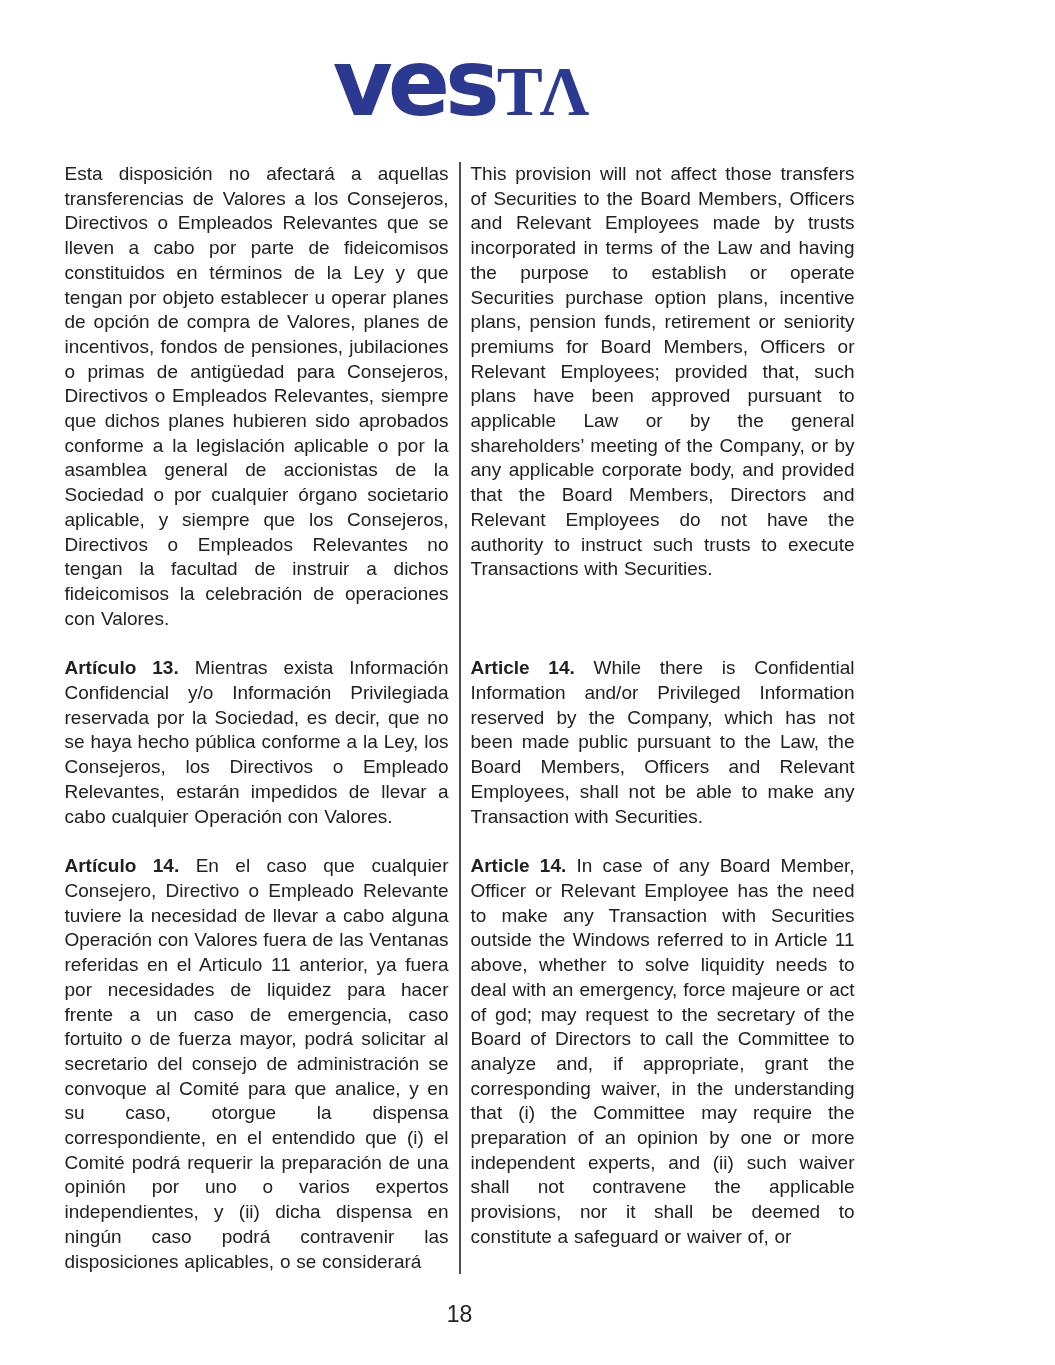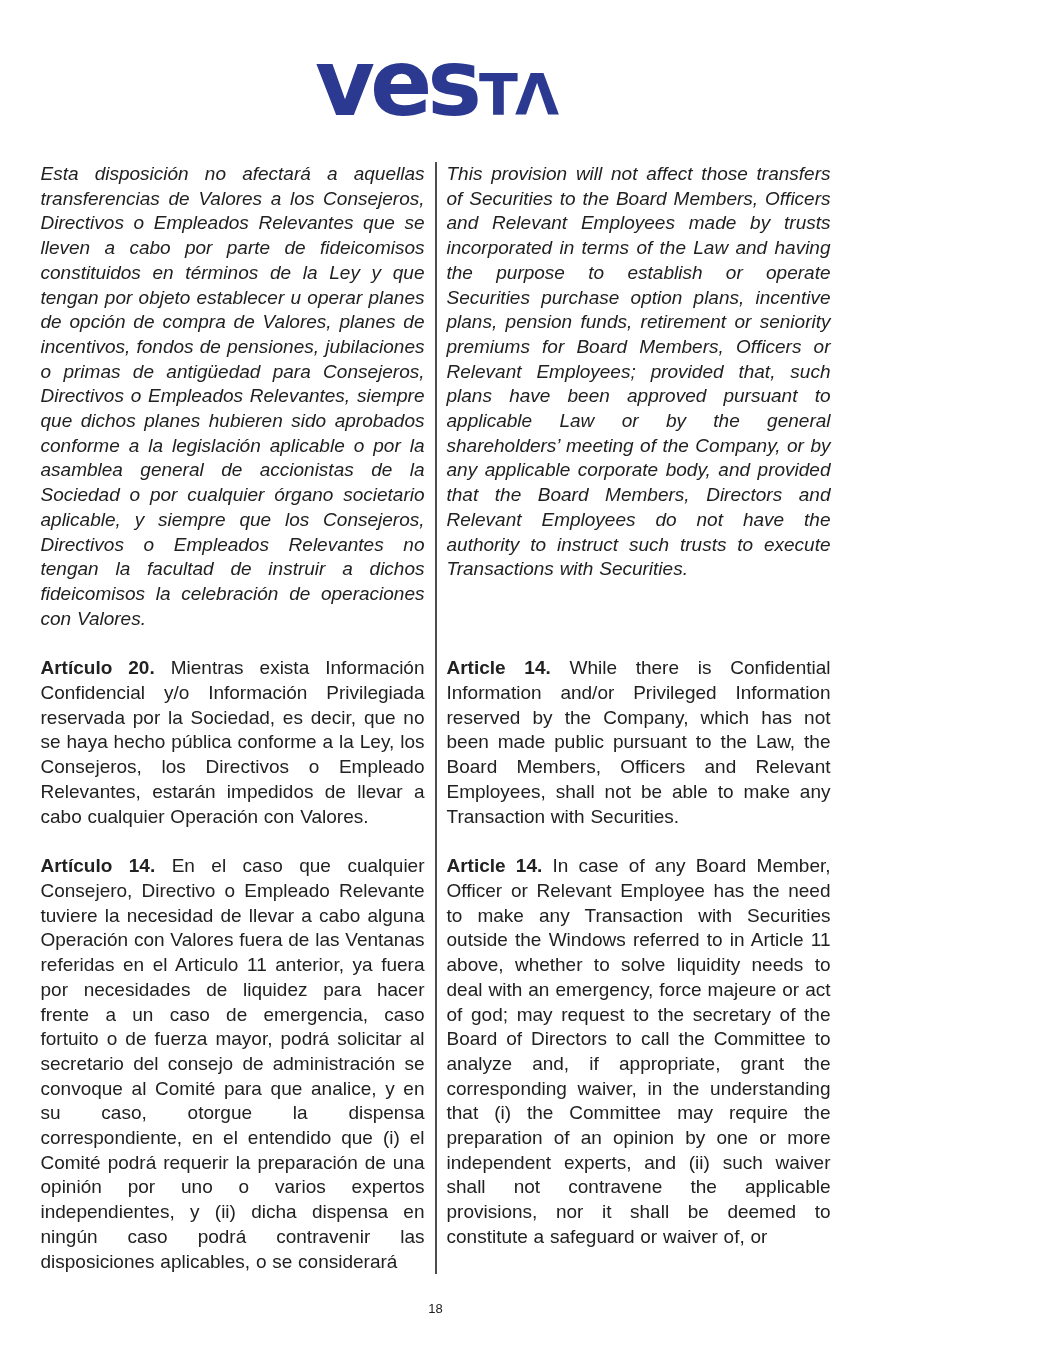--- a/index.html
+++ b/index.html
@@ -8,41 +8,43 @@
     background: #ffffff;
   }
   .page {
     position: relative;
     width: 871px;
     height: 1365px;
     background: #ffffff;
     overflow: hidden;
     font-family: "Liberation Sans", "DejaVu Sans", sans-serif;
     color: #212121;
+    margin-left: 24px;
   }
   
   .logo {
     display: flex;
     justify-content: center;
     align-items: baseline;
     margin-top: 30px;
     height: 118px;
     font-family: "DejaVu Sans", sans-serif;
     font-weight: 700;
     color: #2b3990;
     user-select: none;
   }
   .logo .lc {
     font-size: 92px;
     letter-spacing: -5px;
     margin-right: 2px;
   }
   .logo .uc {
-    font-size: 57px;
+    font-size: 69px;
     letter-spacing: -3px;
+    font-family: Liberation Serif, serif;
   }
   
   .columns {
     width: 790px;
     margin: 14px auto 0 auto;
     display: grid;
     grid-template-columns: 1fr 22px 1fr;
     row-gap: 25px;
     font-size: 19px;
     line-height: 24.7px;
@@ -54,29 +56,29 @@
   }
   .col-divider {
     grid-column: 2;
     grid-row: 1 / span 3;
     justify-self: center;
     width: 2px;
     background: #4d4d4d;
   }
   .c1 { grid-column: 1; }
   .c3 { grid-column: 3; }
-  .r1 { grid-row: 1; font-style: italic; }
+  .r1 { grid-row: 1; }
   .r2 { grid-row: 2; }
   .r3 { grid-row: 3; }
   strong.lead { font-weight: 700; }
   
   .footer {
     margin-top: 27px;
     text-align: center;
-    font-size: 13px;
+    font-size: 23px;
     color: #212121;
   }
 </style>
 </head>
 <body>
 
 <div class="page">
 
   <header class="logo">
     <span class="lc">ves</span>
@@ -84,21 +86,21 @@
   </header>
 
   <main class="columns">
 
     <div class="col-divider"></div>
 
     <p class="c1 r1" lang="es"><strong class="lead"></strong> <span>Esta disposición no afectará a aquellas transferencias de Valores a los Consejeros, Directivos o Empleados Relevantes que se lleven a cabo por parte de fideicomisos constituidos en términos de la Ley y que tengan por objeto establecer u operar planes de opción de compra de Valores, planes de incentivos, fondos de pensiones, jubilaciones o primas de antigüedad para Consejeros, Directivos o Empleados Relevantes, siempre que dichos planes hubieren sido aprobados conforme a la legislación aplicable o por la asamblea general de accionistas de la Sociedad o por cualquier órgano societario aplicable, y siempre que los Consejeros, Directivos o Empleados Relevantes no tengan la facultad de instruir a dichos fideicomisos la celebración de operaciones con Valores.</span></p>
 
     <p class="c3 r1" lang="en"><strong class="lead"></strong> <span>This provision will not affect those transfers of Securities to the Board Members, Officers and Relevant Employees made by trusts incorporated in terms of the Law and having the purpose to establish or operate Securities purchase option plans, incentive plans, pension funds, retirement or seniority premiums for Board Members, Officers or Relevant Employees; provided that, such plans have been approved pursuant to applicable Law or by the general shareholders’ meeting of the Company, or by any applicable corporate body, and provided that the Board Members, Directors and Relevant Employees do not have the authority to instruct such trusts to execute Transactions with Securities.</span></p>
 
-    <p class="c1 r2" lang="es"><strong class="lead">Artículo 20.</strong> <span>Mientras exista Información Confidencial y/o Información Privilegiada reservada por la Sociedad, es decir, que no se haya hecho pública conforme a la Ley, los Consejeros, los Directivos o Empleado Relevantes, estarán impedidos de llevar a cabo cualquier Operación con Valores.</span></p>
+    <p class="c1 r2" lang="es"><strong class="lead">Artículo 13.</strong> <span>Mientras exista Información Confidencial y/o Información Privilegiada reservada por la Sociedad, es decir, que no se haya hecho pública conforme a la Ley, los Consejeros, los Directivos o Empleado Relevantes, estarán impedidos de llevar a cabo cualquier Operación con Valores.</span></p>
 
     <p class="c3 r2" lang="en"><strong class="lead">Article 14.</strong> <span>While there is Confidential Information and/or Privileged Information reserved by the Company, which has not been made public pursuant to the Law, the Board Members, Officers and Relevant Employees, shall not be able to make any Transaction with Securities.</span></p>
 
     <p class="c1 r3" lang="es"><strong class="lead">Artículo 14.</strong> <span>En el caso que cualquier Consejero, Directivo o Empleado Relevante tuviere la necesidad de llevar a cabo alguna Operación con Valores fuera de las Ventanas referidas en el Articulo 11 anterior, ya fuera por necesidades de liquidez para hacer frente a un caso de emergencia, caso fortuito o de fuerza mayor, podrá solicitar al secretario del consejo de administración se convoque al Comité para que analice, y en su caso, otorgue la dispensa correspondiente, en el entendido que (i) el Comité podrá requerir la preparación de una opinión por uno o varios expertos independientes, y (ii) dicha dispensa en ningún caso podrá contravenir las disposiciones aplicables, o se considerará</span></p>
 
     <p class="c3 r3" lang="en"><strong class="lead">Article 14.</strong> <span>In case of any Board Member, Officer or Relevant Employee has the need to make any Transaction with Securities outside the Windows referred to in Article 11 above, whether to solve liquidity needs to deal with an emergency, force majeure or act of god; may request to the secretary of the Board of Directors to call the Committee to analyze and, if appropriate, grant the corresponding waiver, in the understanding that (i) the Committee may require the preparation of an opinion by one or more independent experts, and (ii) such waiver shall not contravene the applicable provisions, nor it shall be deemed to constitute a safeguard or waiver of, or</span></p>
 
   </main>
 
   <footer class="footer">

